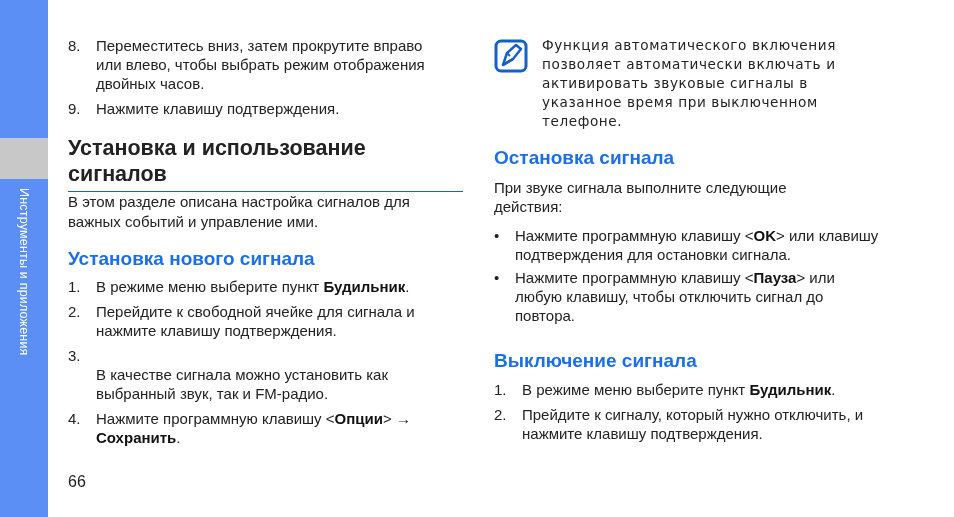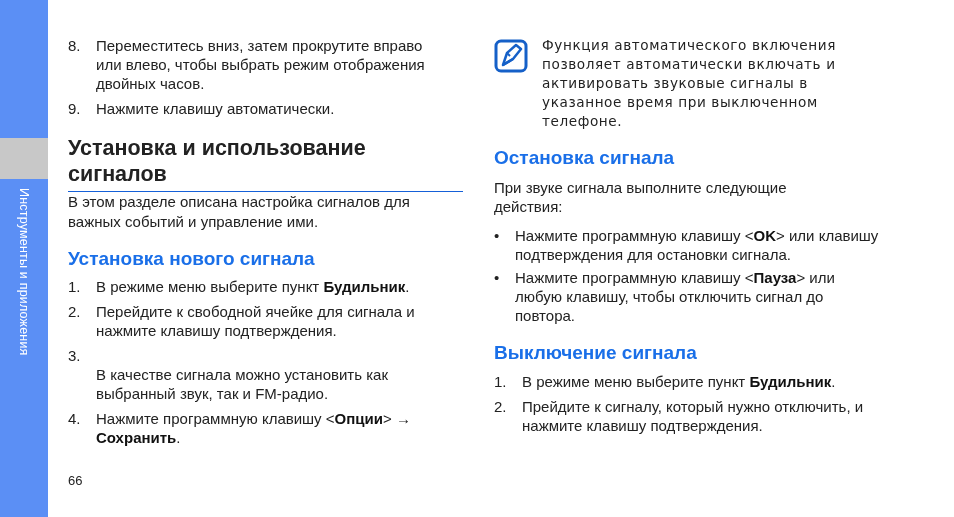--- a/index.html
+++ b/index.html
@@ -15,40 +15,40 @@
   .p { font-size:15px; line-height:20px; margin:0; }
   ol.steps { list-style:none; padding:0; margin:0; }
   ol.steps li { position:relative; padding-left:28px; font-size:15px; line-height:19px; margin-bottom:6px; }
   ol.steps li .num { position:absolute; left:0; top:0; }
   ul.bullets { list-style:none; padding:0; margin:0; }
   ul.bullets li { position:relative; padding-left:21px; font-size:15px; line-height:19px; margin-bottom:4px; }
   ul.bullets li .dot { position:absolute; left:0; top:0; }
   .h1 { font-size:21.5px; line-height:26px; color:#222; margin:0; padding-bottom:4px; border-bottom:1.5px solid #1560d8; }
   .h2 { font-size:19px; line-height:24px; color:#1a6fe8; margin:0; }
   b { font-weight:bold; color:#111; }
-  .page-num { position:absolute; left:68px; top:473px; font-size:13px; }
+  .page-num { position:absolute; left:68px; top:473px; font-size:16px; }
   .note { position:absolute; left:494px; top:39px; }
   .note-text { position:absolute; left:542px; top:36px; width:345px; font-size:14.4px; line-height:19px; letter-spacing:0.6px; font-family:"DejaVu Sans", sans-serif; font-size:13.6px; }
 </style>
 </head>
 <body>
 
 <div class="side"></div>
 <div class="side-gray"></div>
 <div class="side-label">Инструменты и приложения</div>
 
 <div class="col left">
   <ol class="steps">
     <li style="width:350px;">
       <span class="num">8.</span>
       <span>Переместитесь вниз, затем прокрутите вправо или влево, чтобы выбрать режим отображения двойных часов.</span>
     </li>
     <li>
       <span class="num">9.</span>
-      <span>Нажмите клавишу автоматически.</span>
+      <span>Нажмите клавишу подтверждения.</span>
     </li>
   </ol>
 
   <h1 class="h1" style="margin-top:17px;">Установка и использование сигналов</h1>
 
   <p class="p" style="width:385px;">В этом разделе описана настройка сигналов для важных событий и управление ими.</p>
 
   <h2 class="h2" style="margin-top:15px; margin-bottom:6px;">Установка нового сигнала</h2>
 
   <ol class="steps">
@@ -92,21 +92,21 @@
     <li style="width:370px;">
       <span class="dot">•</span>
       <span>Нажмите программную клавишу &lt;</span><b>OK</b><span>&gt; или клавишу подтверждения для остановки сигнала.</span>
     </li>
     <li style="width:370px;">
       <span class="dot">•</span>
       <span>Нажмите программную клавишу &lt;</span><b>Пауза</b><span>&gt; или любую клавишу, чтобы отключить сигнал до повтора.</span>
     </li>
   </ul>
 
-  <h2 class="h2" style="margin-top:16px; margin-bottom:7px;">Выключение сигнала</h2>
+  <h2 class="h2" style="margin-top:24px; margin-bottom:7px;">Выключение сигнала</h2>
   <ol class="steps">
     <li>
       <span class="num">1.</span>
       <span>В режиме меню выберите пункт </span><b>Будильник</b><span>.</span>
     </li>
     <li style="width:390px;">
       <span class="num">2.</span>
       <span>Прейдите к сигналу, который нужно отключить, и нажмите клавишу подтверждения.</span>
     </li>
   </ol>

